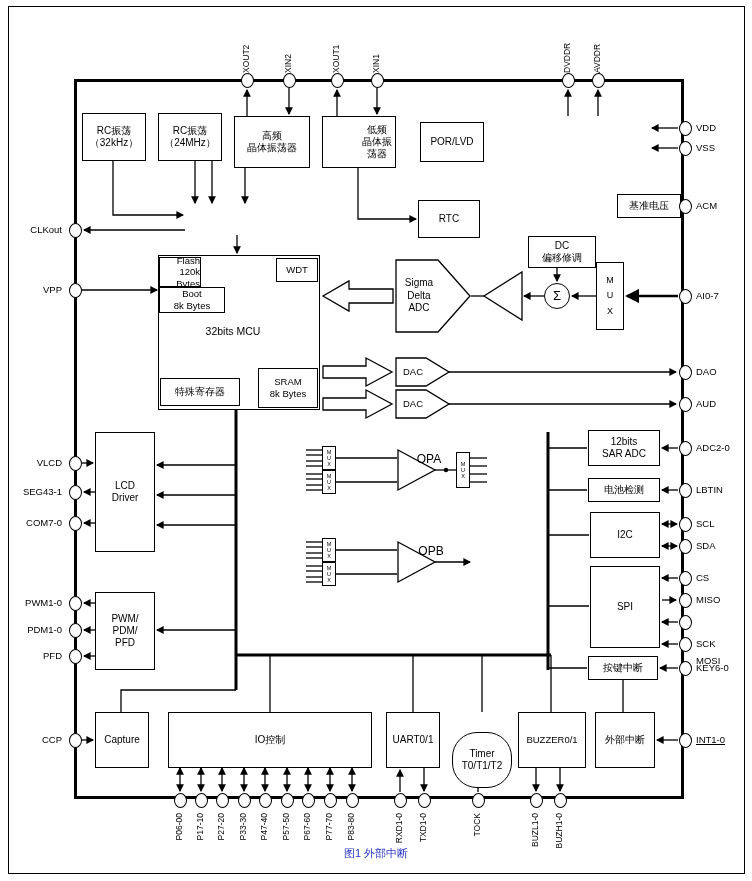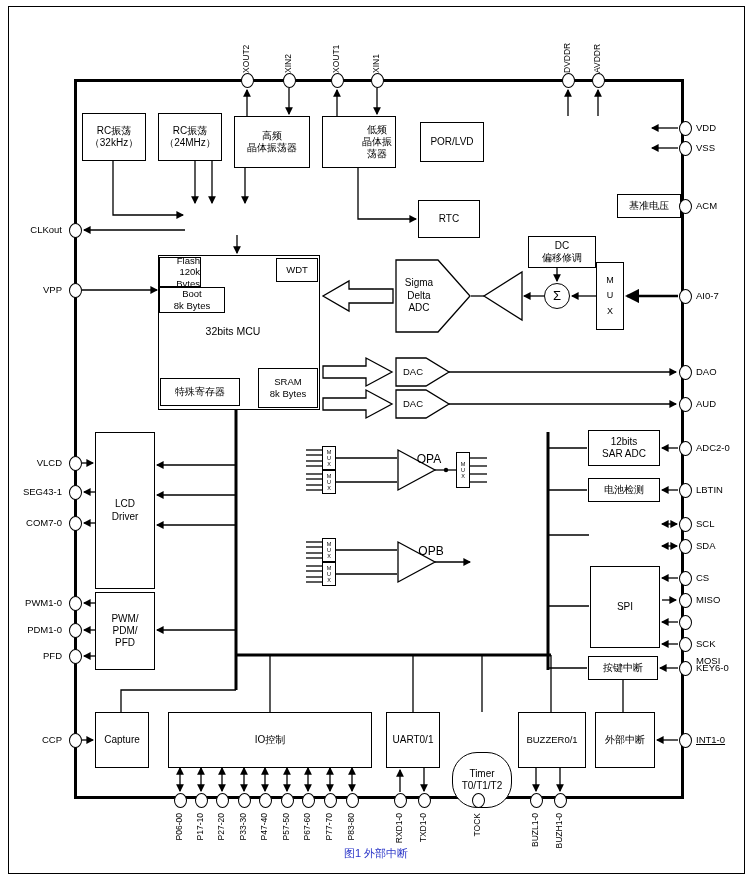--- a/index.html
+++ b/index.html
@@ -214,21 +214,21 @@
   <div class="blk muxv" style="left:596px;top:262px;width:28px;height:68px;">M
 U
 X</div>
   <div class="blk round" style="left:544px;top:283px;width:26px;height:26px;">Σ</div>
   <div class="lbl" style="left:397px;top:266px;width:44px;height:60px;font-size:10px;">Sigma
 Delta
 ADC</div>
   <div class="lbl" style="left:398px;top:364px;width:30px;height:16px;font-size:9.5px;">DAC</div>
   <div class="lbl" style="left:398px;top:396px;width:30px;height:16px;font-size:9.5px;">DAC</div>
 
-  <div class="blk" style="left:95px;top:432px;width:60px;height:157px;">LCD
+  <div class="blk" style="left:95px;top:432px;width:60px;height:120px;">LCD
 Driver</div>
 
   <div class="blk tiny" style="left:322px;top:446px;width:14px;height:24px;">M
 U
 X</div>
   <div class="blk tiny" style="left:322px;top:470px;width:14px;height:24px;">M
 U
 X</div>
   <div class="blk tiny" style="left:322px;top:538px;width:14px;height:24px;">M
 U
@@ -238,30 +238,31 @@
 X</div>
   <div class="blk tiny" style="left:456px;top:452px;width:14px;height:36px;">M
 U
 X</div>
   <div class="lbl" style="left:412px;top:453px;width:34px;height:12px;">OPA</div>
   <div class="lbl" style="left:414px;top:545px;width:34px;height:12px;">OPB</div>
 
   <div class="blk" style="left:588px;top:430px;width:72px;height:36px;">12bits
 SAR ADC</div>
   <div class="blk" style="left:588px;top:478px;width:72px;height:24px;">电池检测</div>
+  <div class="blk" style="left:590px;top:512px;width:70px;height:46px;">I2C</div>
   <div class="blk" style="left:590px;top:566px;width:70px;height:82px;">SPI</div>
   <div class="blk" style="left:588px;top:656px;width:70px;height:24px;">按键中断</div>
 
   <div class="blk" style="left:95px;top:592px;width:60px;height:78px;">PWM/
 PDM/
 PFD</div>
   <div class="blk" style="left:95px;top:712px;width:54px;height:56px;">Capture</div>
   <div class="blk" style="left:168px;top:712px;width:204px;height:56px;">IO控制</div>
   <div class="blk" style="left:386px;top:712px;width:54px;height:56px;">UART0/1</div>
-  <div class="blk" style="left:452px;top:752px;width:60px;height:56px;border-radius:25px;">Timer
+  <div class="blk" style="left:452px;top:732px;width:60px;height:56px;border-radius:25px;">Timer
 T0/T1/T2</div>
   <div class="blk sm" style="left:518px;top:712px;width:68px;height:56px;">BUZZER0/1</div>
   <div class="blk" style="left:595px;top:712px;width:60px;height:56px;">外部中断</div>
 
   <div class="pin" style="left:240.5px;top:72.5px;"></div>
   <div class="pin" style="left:282.5px;top:72.5px;"></div>
   <div class="pin" style="left:330.5px;top:72.5px;"></div>
   <div class="pin" style="left:370.5px;top:72.5px;"></div>
   <div class="pin" style="left:561.5px;top:72.5px;"></div>
   <div class="pin" style="left:591.5px;top:72.5px;"></div>

